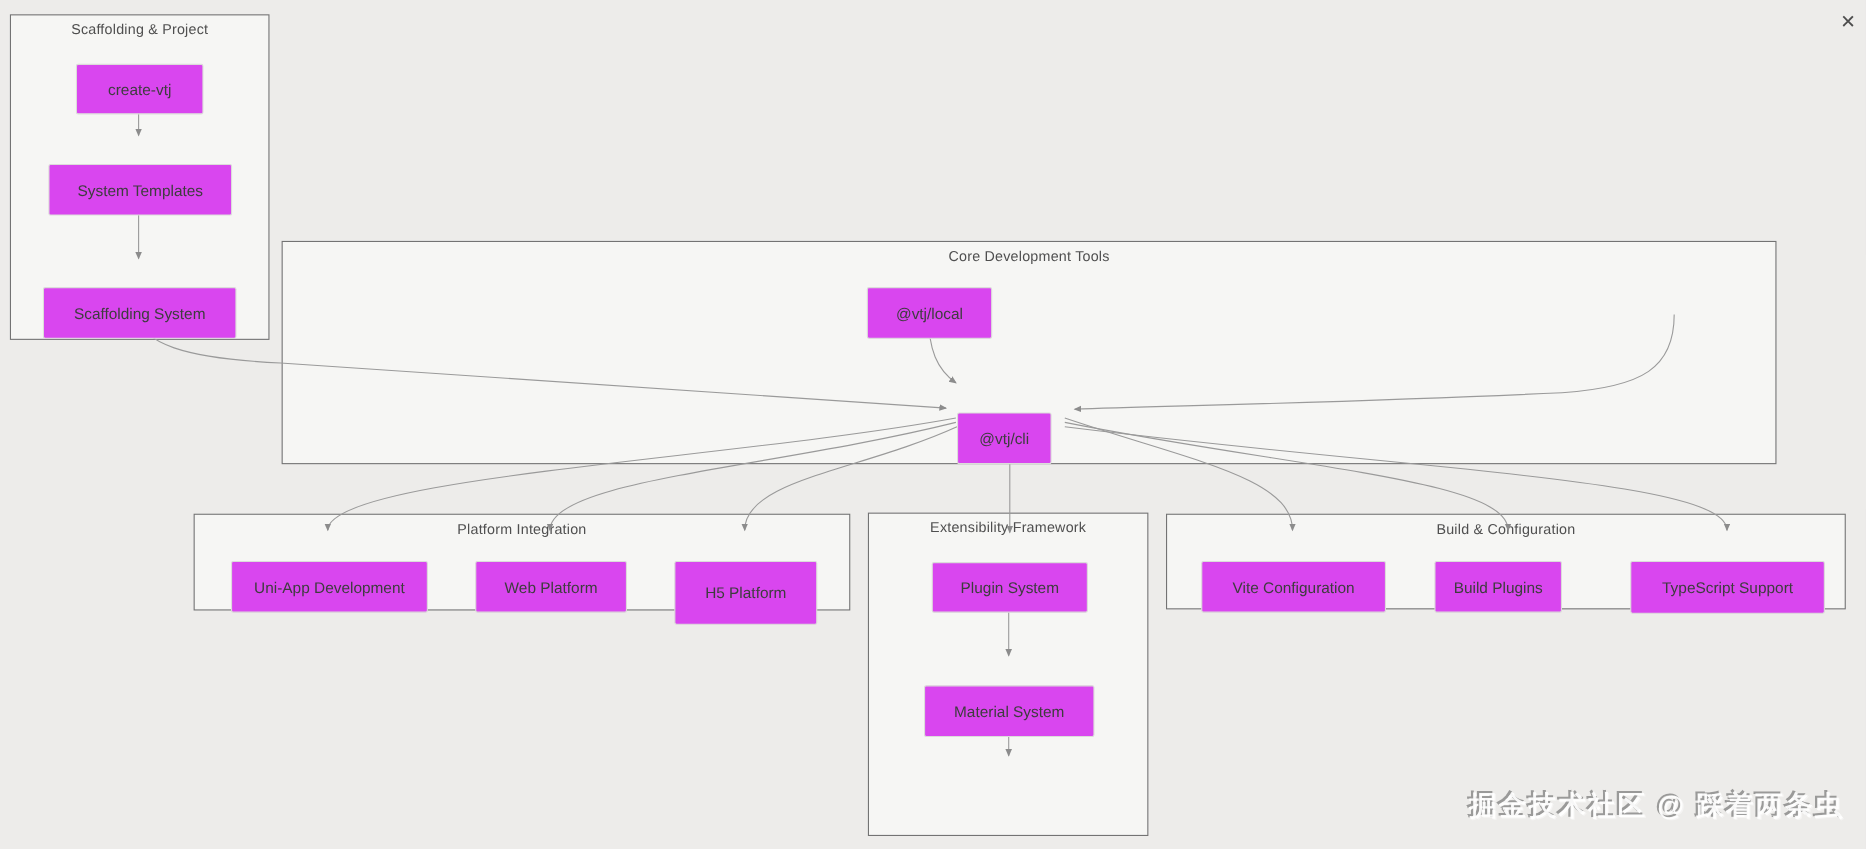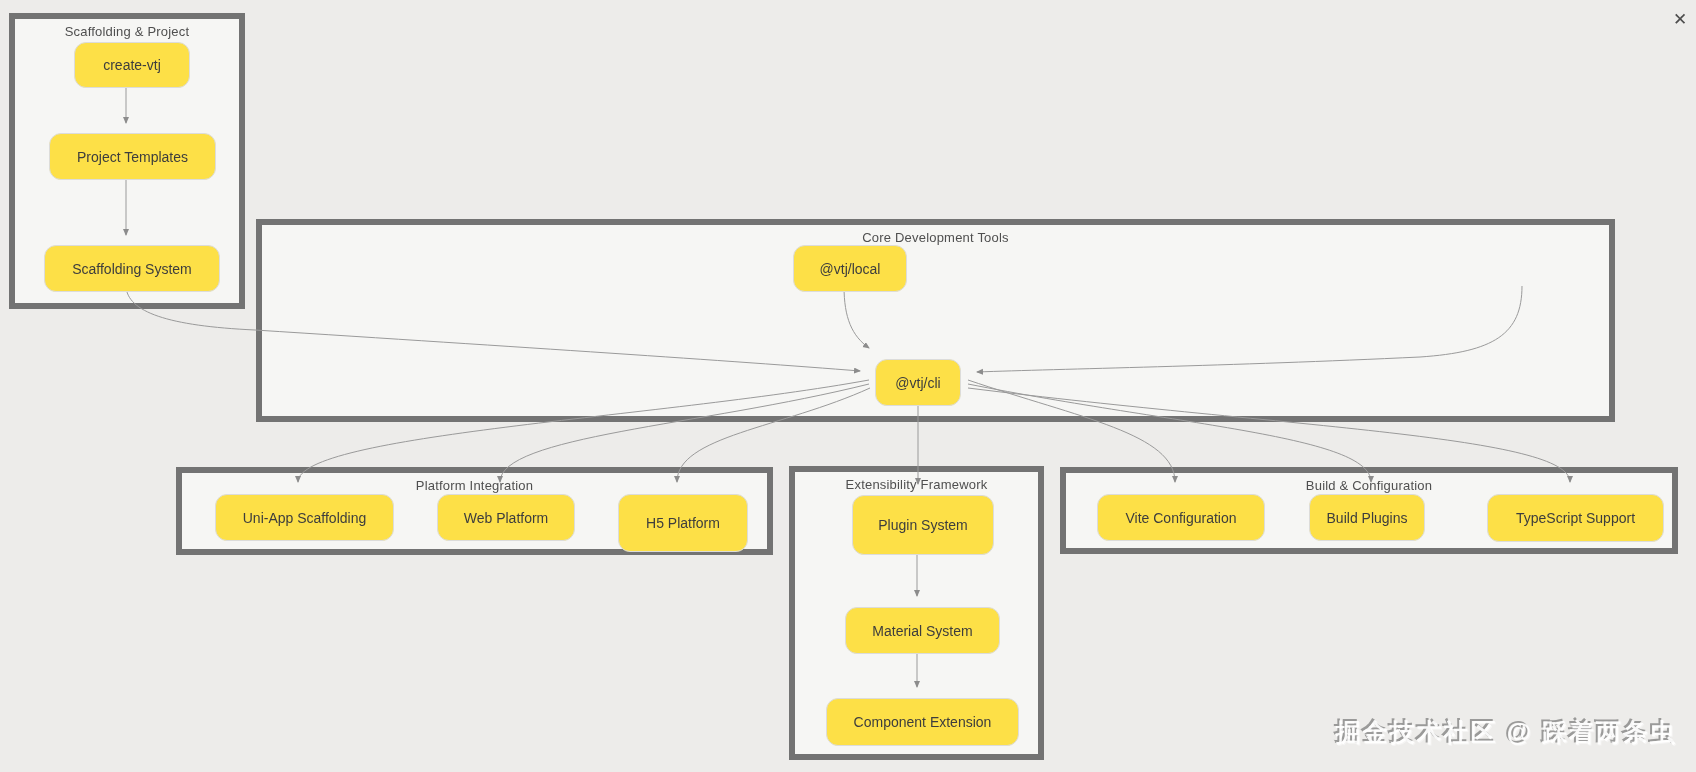--- a/index.html
+++ b/index.html
@@ -10,48 +10,49 @@
   .canvas {
     position: relative;
     width: 1696px;
     height: 772px;
     background: #edecea;
     overflow: hidden;
   }
   .group {
     position: absolute;
     background: #f6f6f4;
-    border: 6px solid #737373;
+    border: 1px solid #737373;
     box-sizing: border-box;
   }
   .group-title {
     margin: 0;
     padding-top: 5px;
     text-align: center;
     font-size: 13px;
     font-weight: 400;
     color: #4f4f4f;
     letter-spacing: 0.2px;
   }
   .edges {
     position: absolute;
     left: 0; top: 0;
     z-index: 1;
     pointer-events: none;
   }
   .node {
     position: absolute;
     z-index: 2;
-    background: #fde047;
+    background: #d946ef;
     border: 1px solid #dcdcda;
-    border-radius: 12px;
+    border-radius: 2px;
     box-sizing: border-box;
     display: flex;
     align-items: center;
     justify-content: center;
+    margin-top: 21px;
   }
   .node-label {
     font-size: 14px;
     color: #3d3d3d;
     white-space: nowrap;
   }
   .close-btn {
     position: absolute;
     z-index: 3;
     left: 1668px;
@@ -85,60 +86,57 @@
 <body>
 
 <div class="canvas">
 
   <section class="group" style="left:9px; top:13px; width:236px; height:296px;">
     <h2 class="group-title">Scaffolding &amp; Project</h2>
     <div class="node" style="left:59px; top:23px; width:116px; height:46px;">
       <span class="node-label">create-vtj</span>
     </div>
     <div class="node" style="left:34px; top:114px; width:167px; height:47px;">
-      <span class="node-label">Project Templates</span>
+      <span class="node-label">System Templates</span>
     </div>
     <div class="node" style="left:29px; top:226px; width:176px; height:47px;">
       <span class="node-label">Scaffolding System</span>
     </div>
   </section>
 
   <section class="group" style="left:256px; top:219px; width:1359px; height:203px;">
     <h2 class="group-title">Core Development Tools</h2>
     <div class="node" style="left:531px; top:20px; width:114px; height:47px;">
       <span class="node-label">@vtj/local</span>
     </div>
     <div class="node" style="left:613px; top:134px; width:86px; height:47px;">
       <span class="node-label">@vtj/cli</span>
     </div>
   </section>
 
   <section class="group" style="left:176px; top:467px; width:597px; height:88px;">
     <h2 class="group-title">Platform Integration</h2>
     <div class="node" style="left:33px; top:21px; width:179px; height:47px;">
-      <span class="node-label">Uni-App Scaffolding</span>
+      <span class="node-label">Uni-App Development</span>
     </div>
     <div class="node" style="left:255px; top:21px; width:138px; height:47px;">
       <span class="node-label">Web Platform</span>
     </div>
     <div class="node" style="left:436px; top:21px; width:130px; height:58px;">
       <span class="node-label">H5 Platform</span>
     </div>
   </section>
 
   <section class="group" style="left:789px; top:466px; width:255px; height:294px;">
     <h2 class="group-title">Extensibility Framework</h2>
-    <div class="node" style="left:57px; top:23px; width:142px; height:60px;">
+    <div class="node" style="left:57px; top:23px; width:142px; height:46px;">
       <span class="node-label">Plugin System</span>
     </div>
     <div class="node" style="left:50px; top:135px; width:155px; height:47px;">
       <span class="node-label">Material System</span>
-    </div>
-    <div class="node" style="left:31px; top:226px; width:193px; height:48px;">
-      <span class="node-label">Component Extension</span>
     </div>
   </section>
 
   <section class="group" style="left:1060px; top:467px; width:618px; height:87px;">
     <h2 class="group-title">Build &amp; Configuration</h2>
     <div class="node" style="left:31px; top:21px; width:168px; height:47px;">
       <span class="node-label">Vite Configuration</span>
     </div>
     <div class="node" style="left:243px; top:21px; width:116px; height:47px;">
       <span class="node-label">Build Plugins</span>

